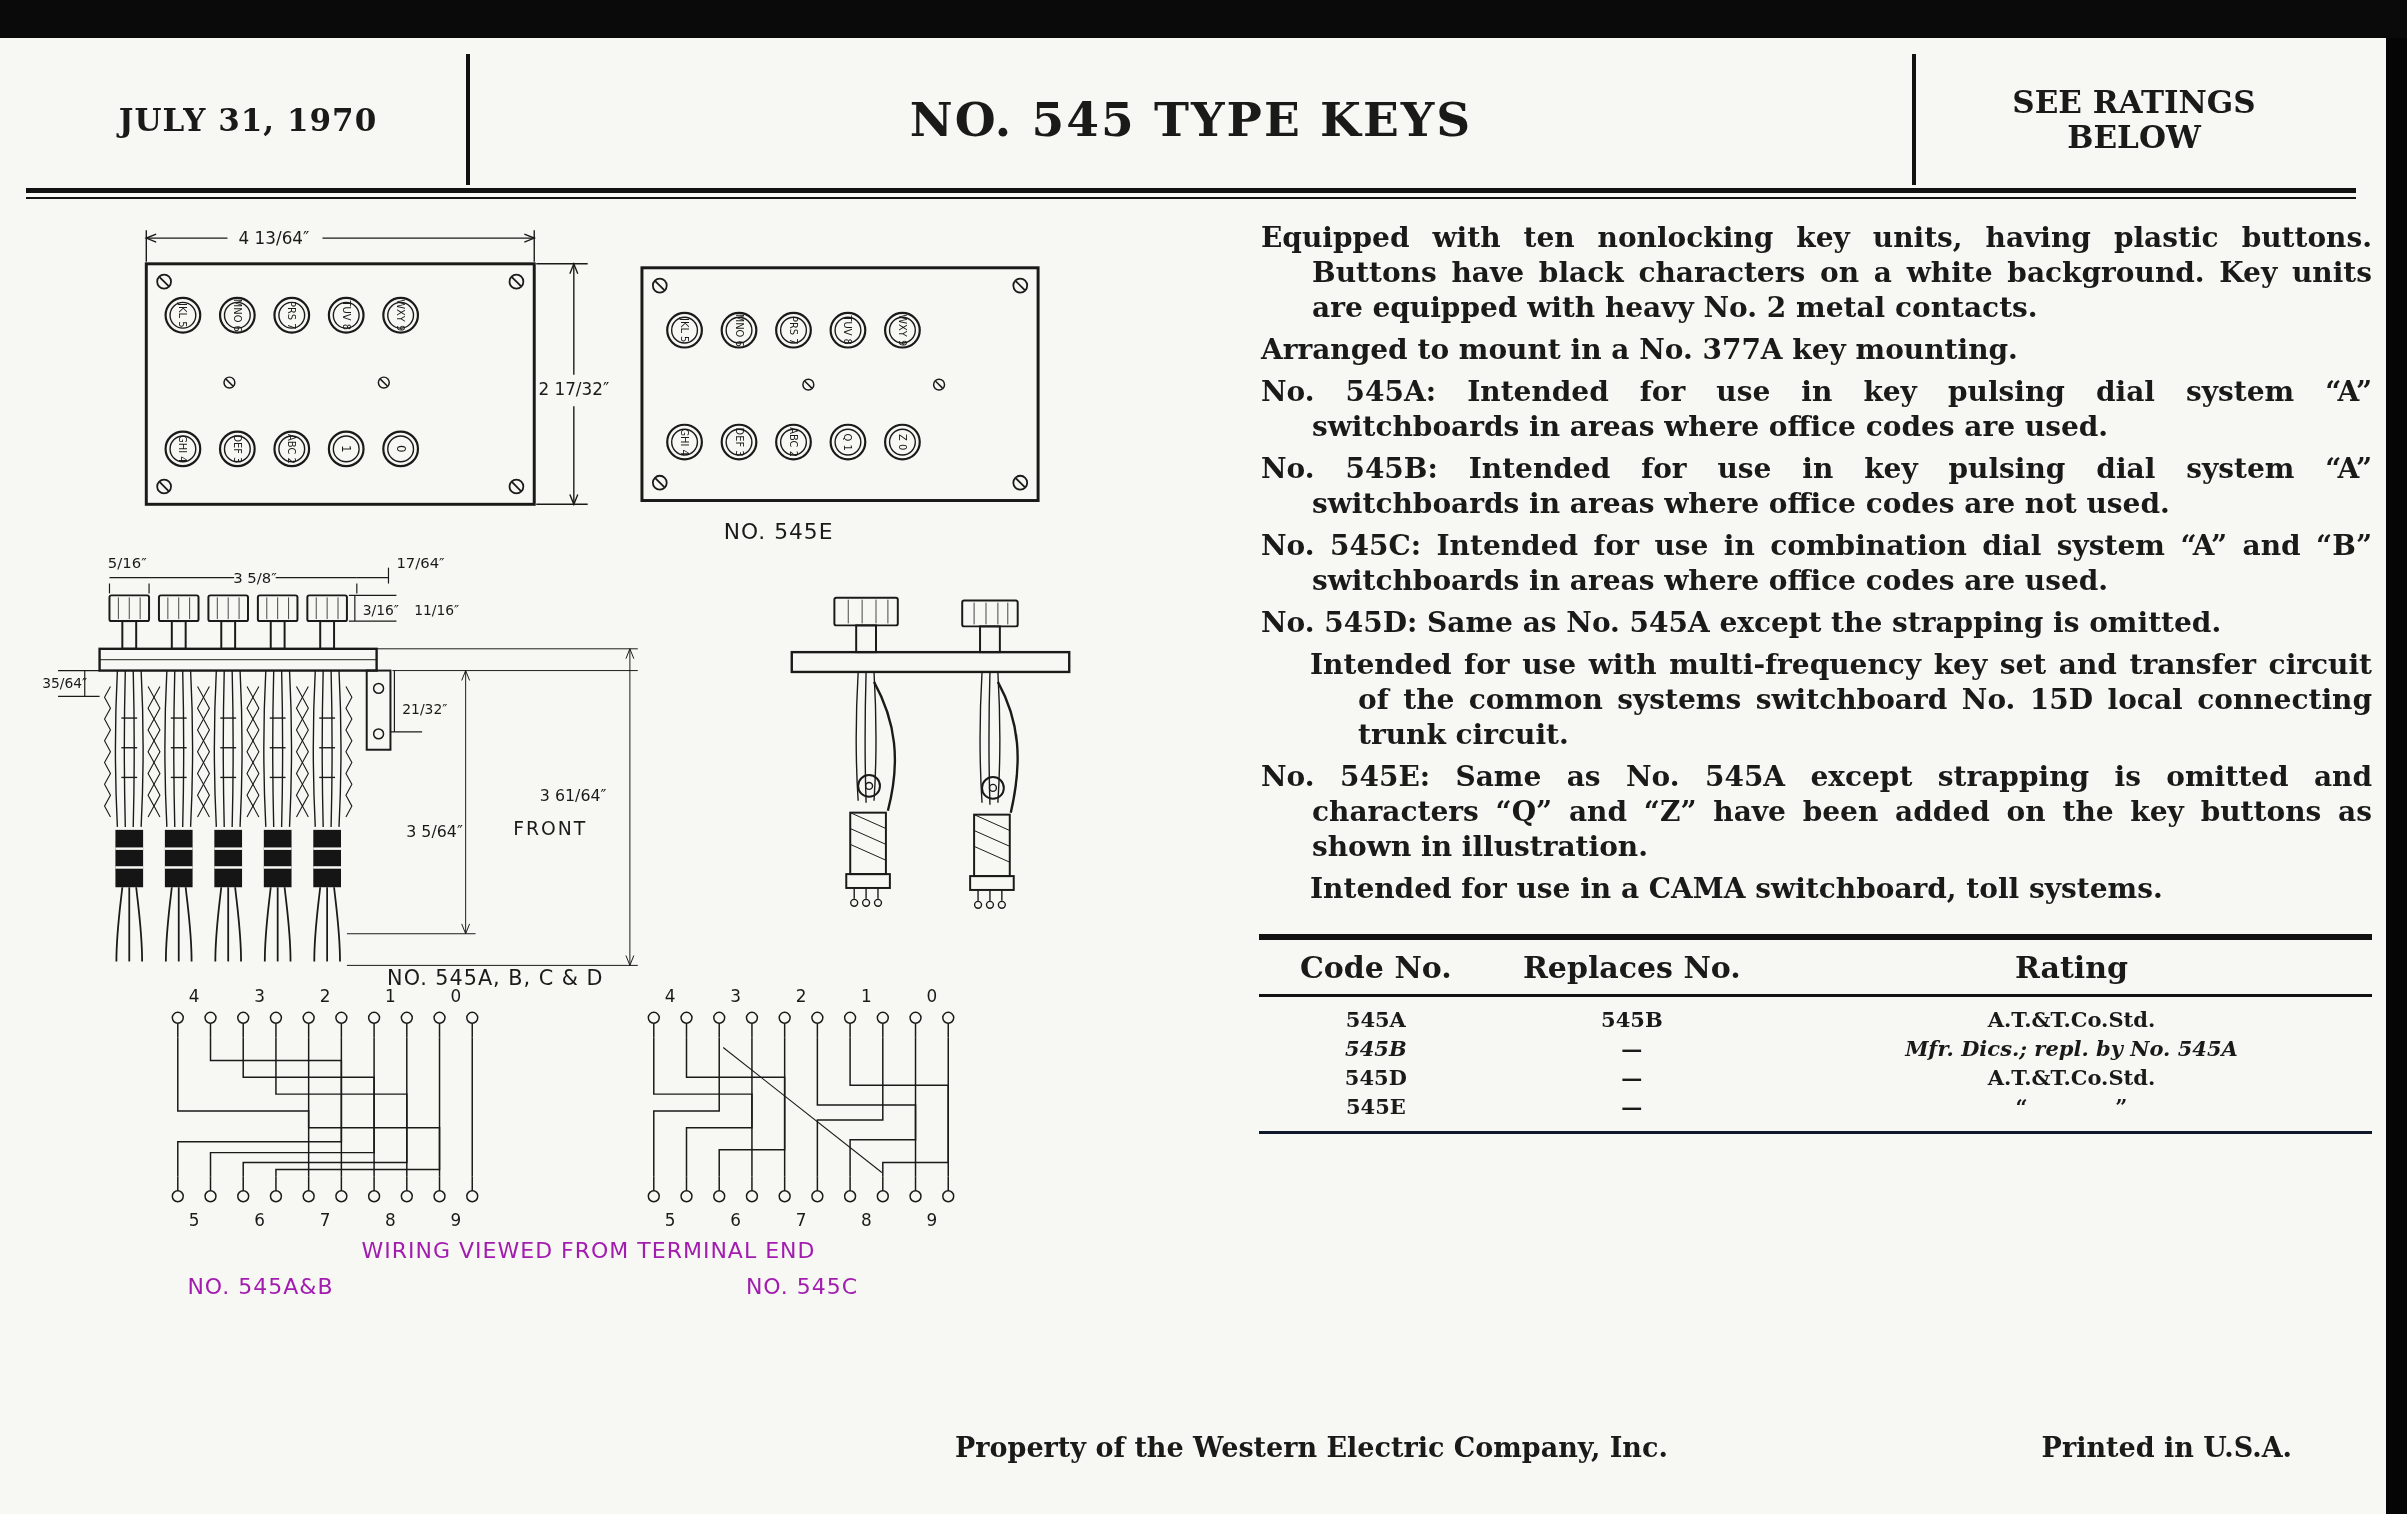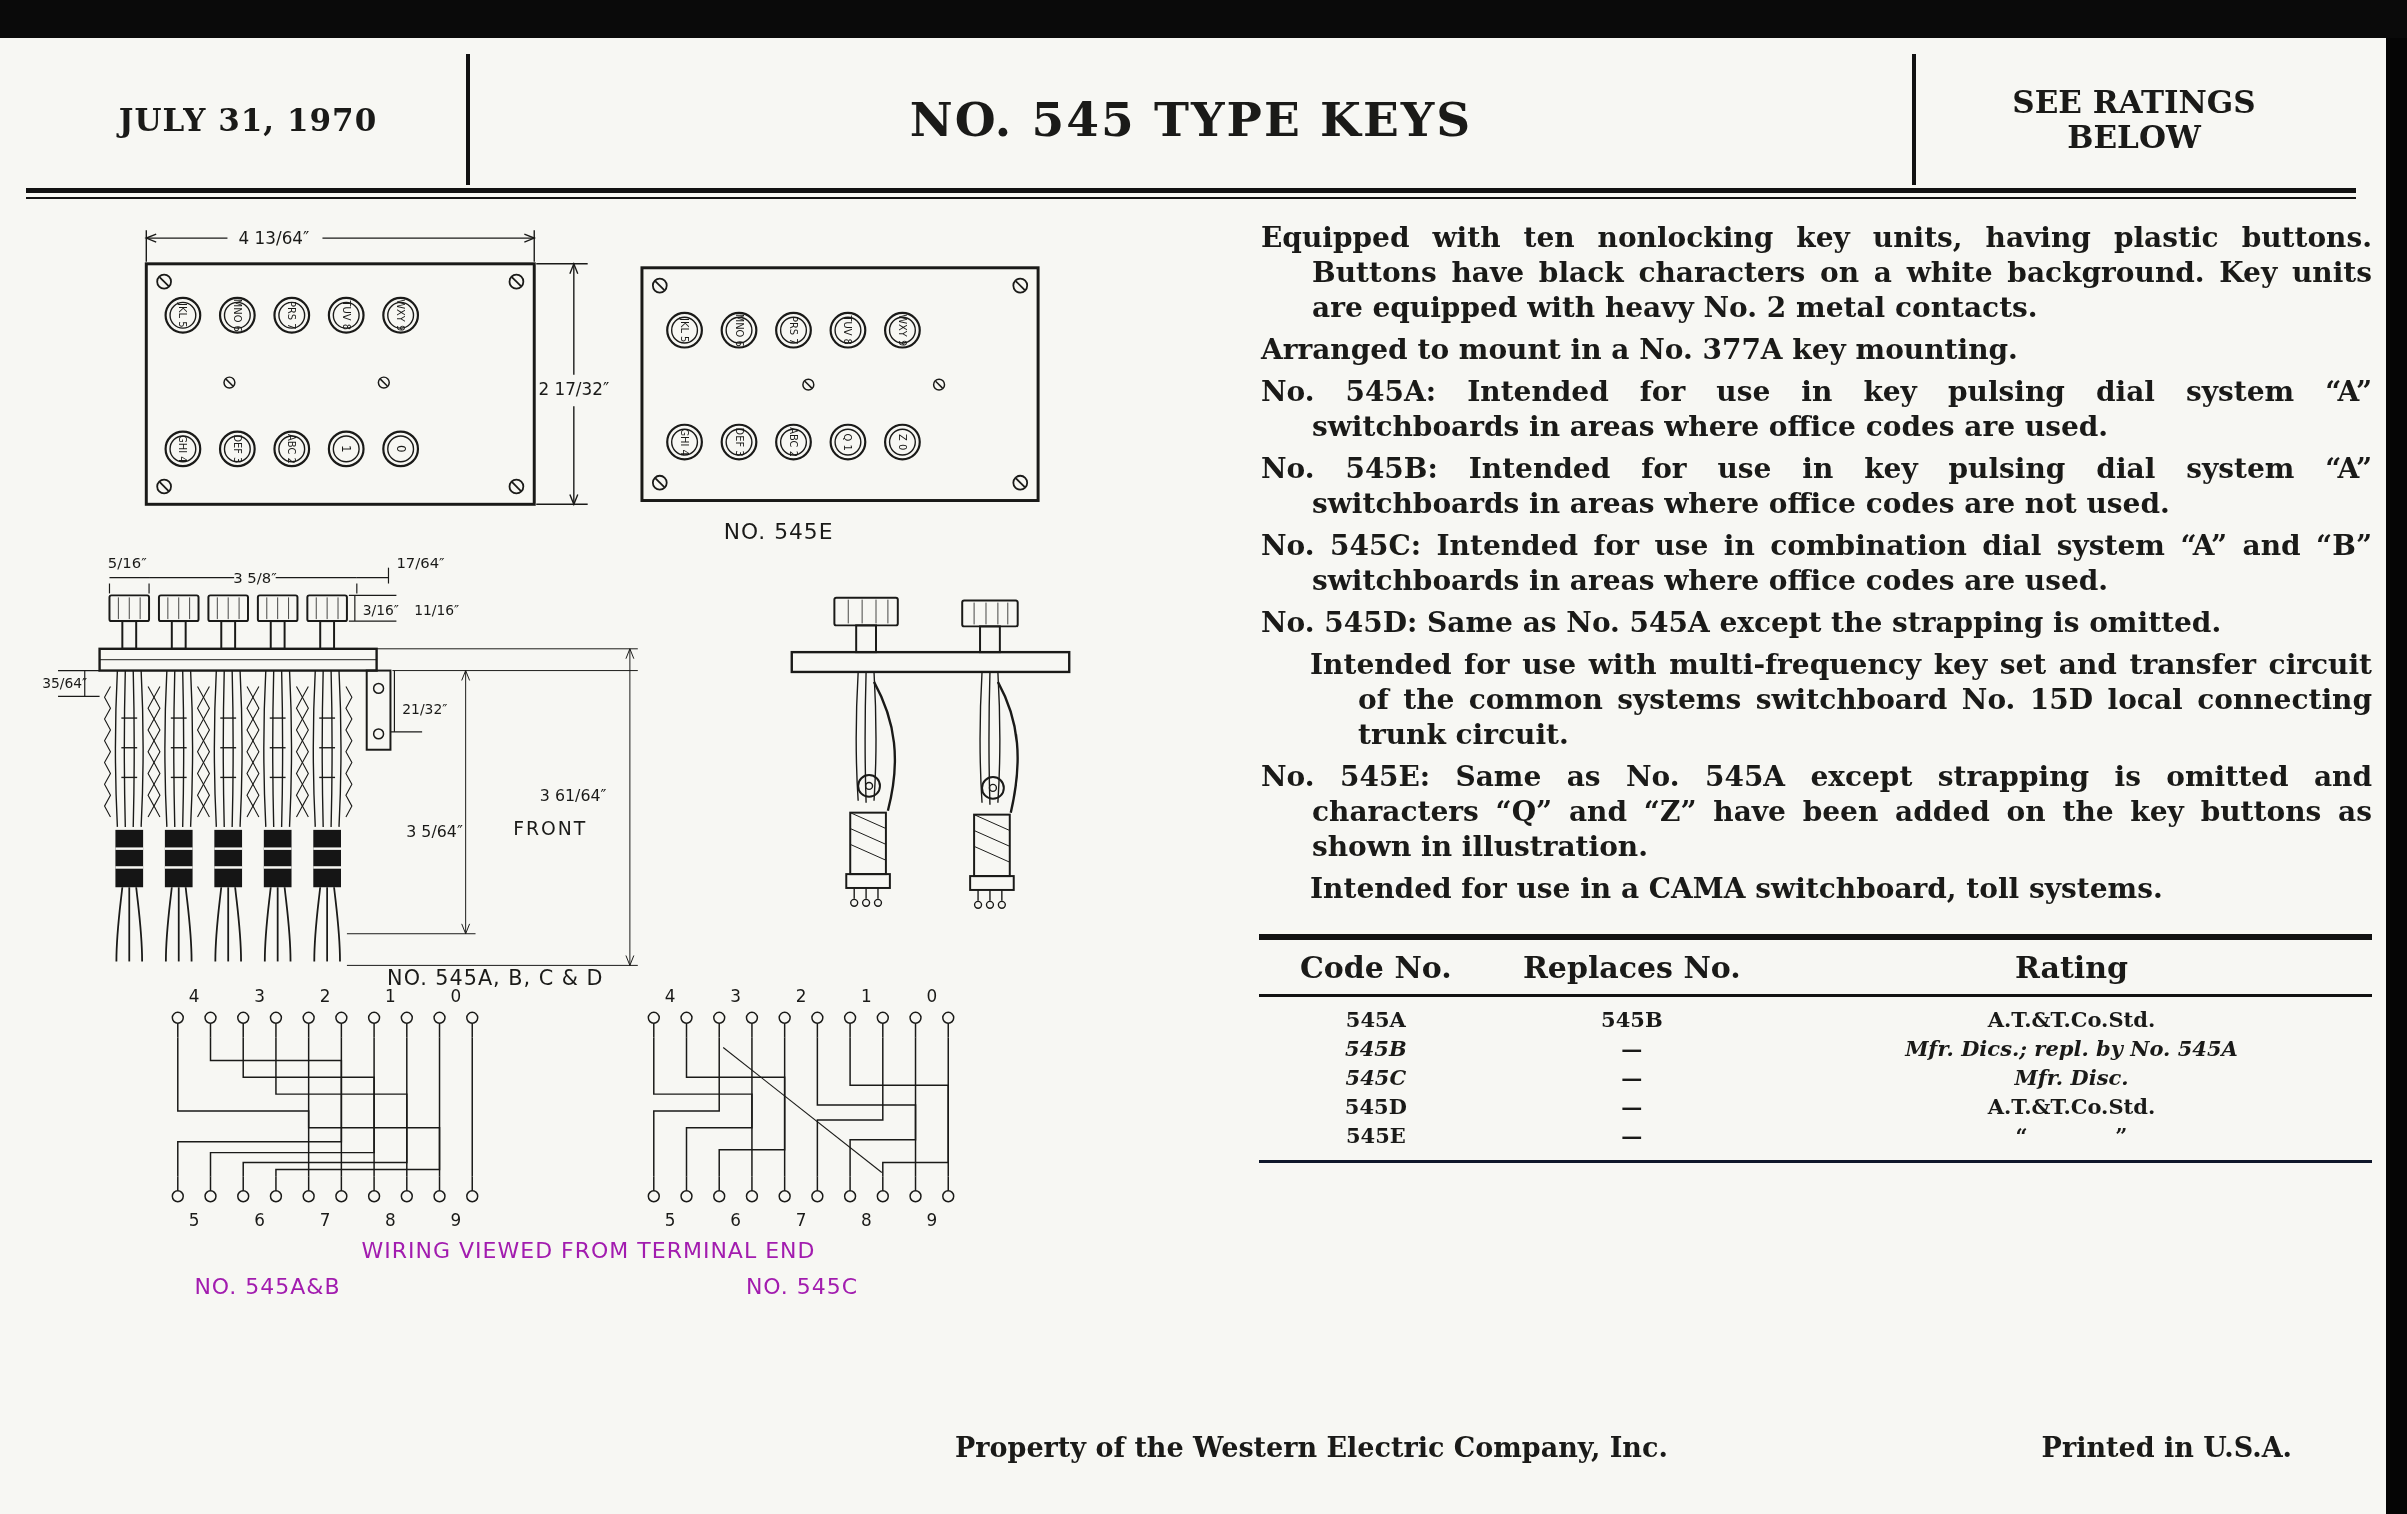--- a/index.html
+++ b/index.html
@@ -511,21 +511,21 @@
     <text x="239.5" y="16" font-size="17" text-anchor="middle">1</text>
     <text x="305.5" y="16" font-size="17" text-anchor="middle">0</text>
     <text x="41.5" y="242" font-size="17" text-anchor="middle">5</text>
     <text x="107.5" y="242" font-size="17" text-anchor="middle">6</text>
     <text x="173.5" y="242" font-size="17" text-anchor="middle">7</text>
     <text x="239.5" y="242" font-size="17" text-anchor="middle">8</text>
     <text x="305.5" y="242" font-size="17" text-anchor="middle">9</text>
   </svg>
 
   <div class="draw-label" style="left:257px;top:1200px;width:663px;">WIRING VIEWED FROM TERMINAL END</div>
-  <div class="draw-label" style="left:119px;top:1236px;width:297px;">NO. 545A&amp;B</div>
+  <div class="draw-label" style="left:112px;top:1236px;width:297px;">NO. 545A&amp;B</div>
   <div class="draw-label" style="left:683px;top:1236px;width:238px;">NO. 545C</div>
 
   <div class="text-col">
     <p class="para hang">Equipped with ten nonlocking key units, having plastic buttons. Buttons have black characters on a white background. Key units are equipped with heavy No. 2 metal contacts.</p>
     <p class="para hang">Arranged to mount in a No. 377A key mounting.</p>
     <p class="para hang">No. 545A: Intended for use in key pulsing dial system “A” switchboards in areas where office codes are used.</p>
     <p class="para hang">No. 545B: Intended for use in key pulsing dial system “A” switchboards in areas where office codes are not used.</p>
     <p class="para hang">No. 545C: Intended for use in combination dial system “A” and “B” switchboards in areas where office codes are used.</p>
     <p class="para hang">No. 545D: Same as No. 545A except the strapping is omitted.</p>
     <p class="para hang2">Intended for use with multi-frequency key set and transfer circuit of the common systems switchboard No. 15D local connecting trunk circuit.</p>
@@ -550,25 +550,20 @@
           <td>545A</td>
           <td>545B</td>
           <td>A.T.&amp;T.Co.Std.</td>
         </tr>
         <tr>
           <td class="italic">545B</td>
           <td>—</td>
           <td class="italic">Mfr. Dics.; repl. by No. 545A</td>
         </tr>
         <tr>
-          <td class="italic">545C</td>
-          <td>—</td>
-          <td class="italic">Mfr. Disc.</td>
-        </tr>
-        <tr>
           <td>545D</td>
           <td>—</td>
           <td>A.T.&amp;T.Co.Std.</td>
         </tr>
         <tr>
           <td>545E</td>
           <td>—</td>
           <td>“&nbsp;&nbsp;&nbsp;&nbsp;&nbsp;&nbsp;&nbsp;&nbsp;&nbsp;&nbsp;&nbsp;&nbsp;”</td>
         </tr>
       </tbody>

